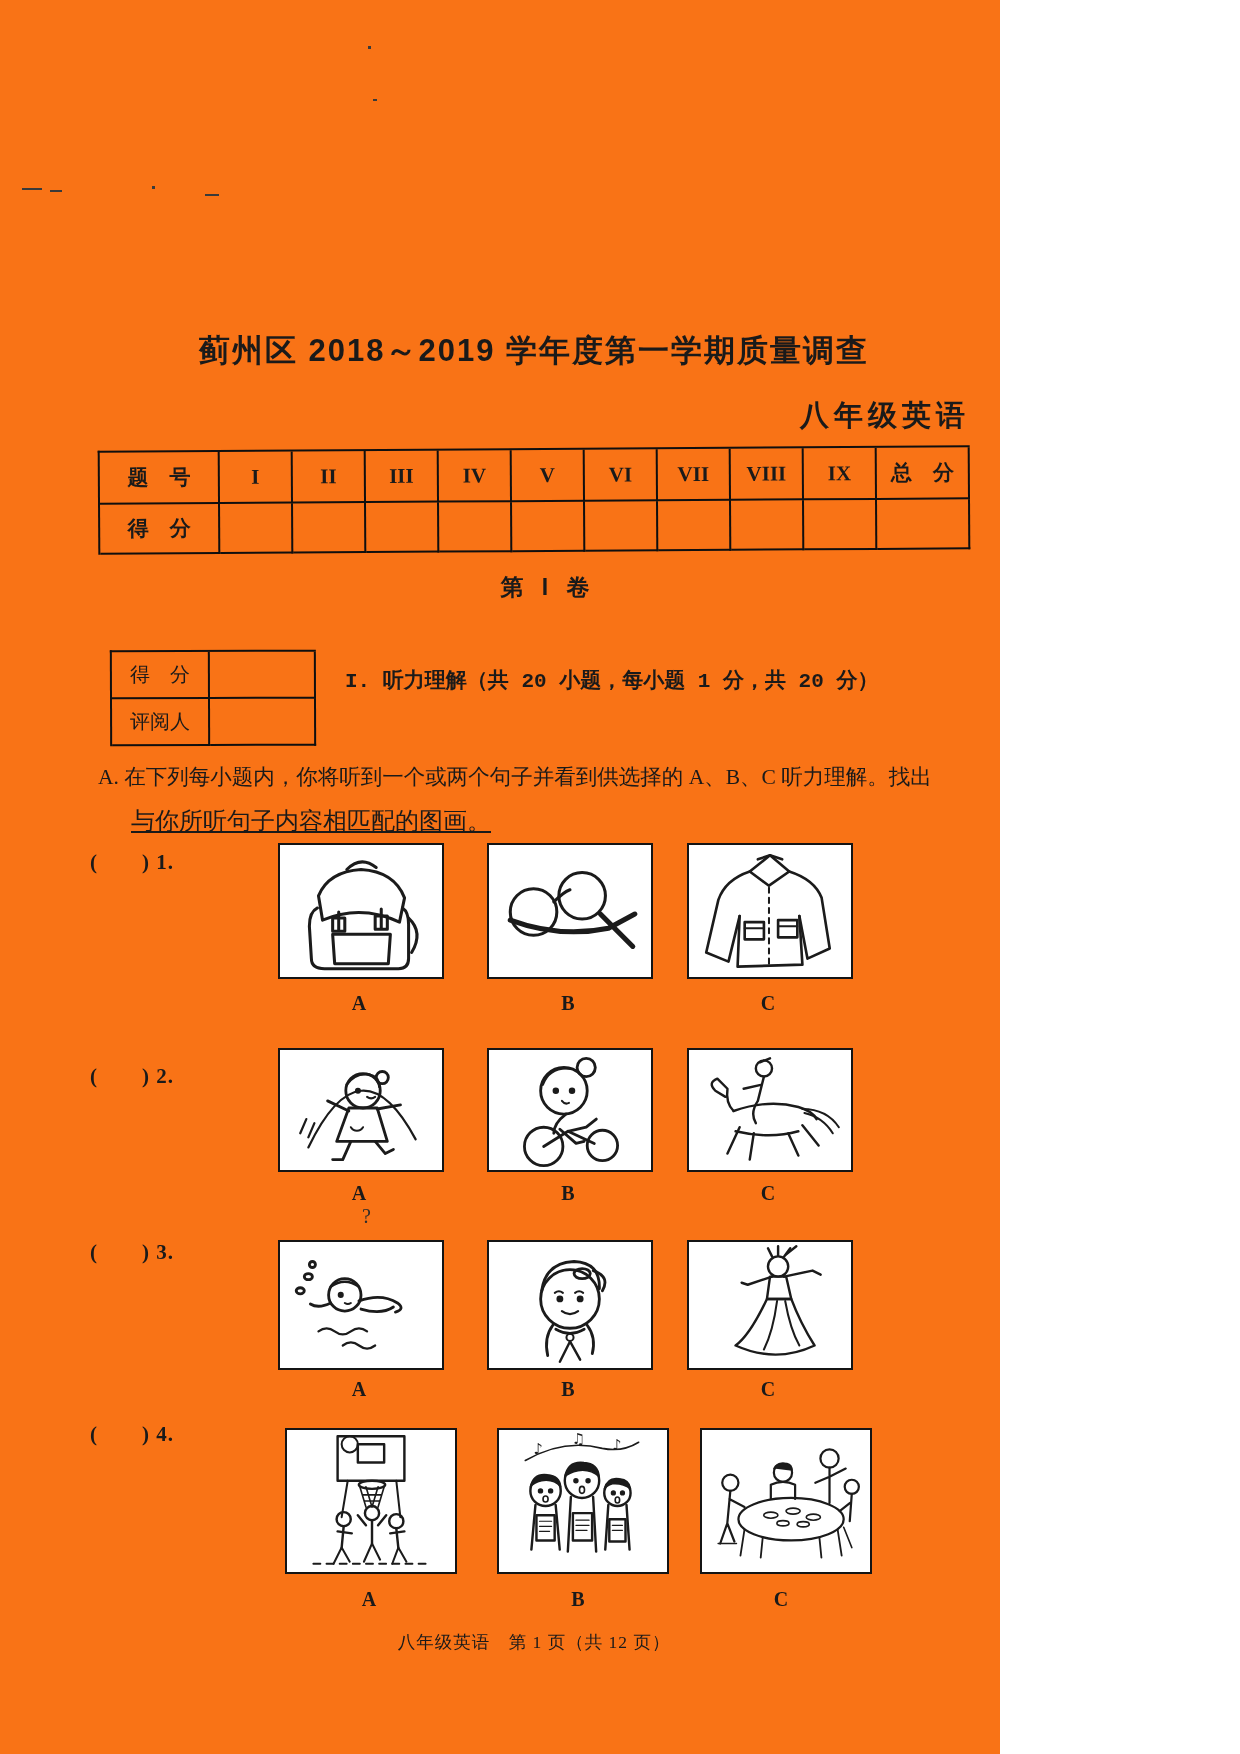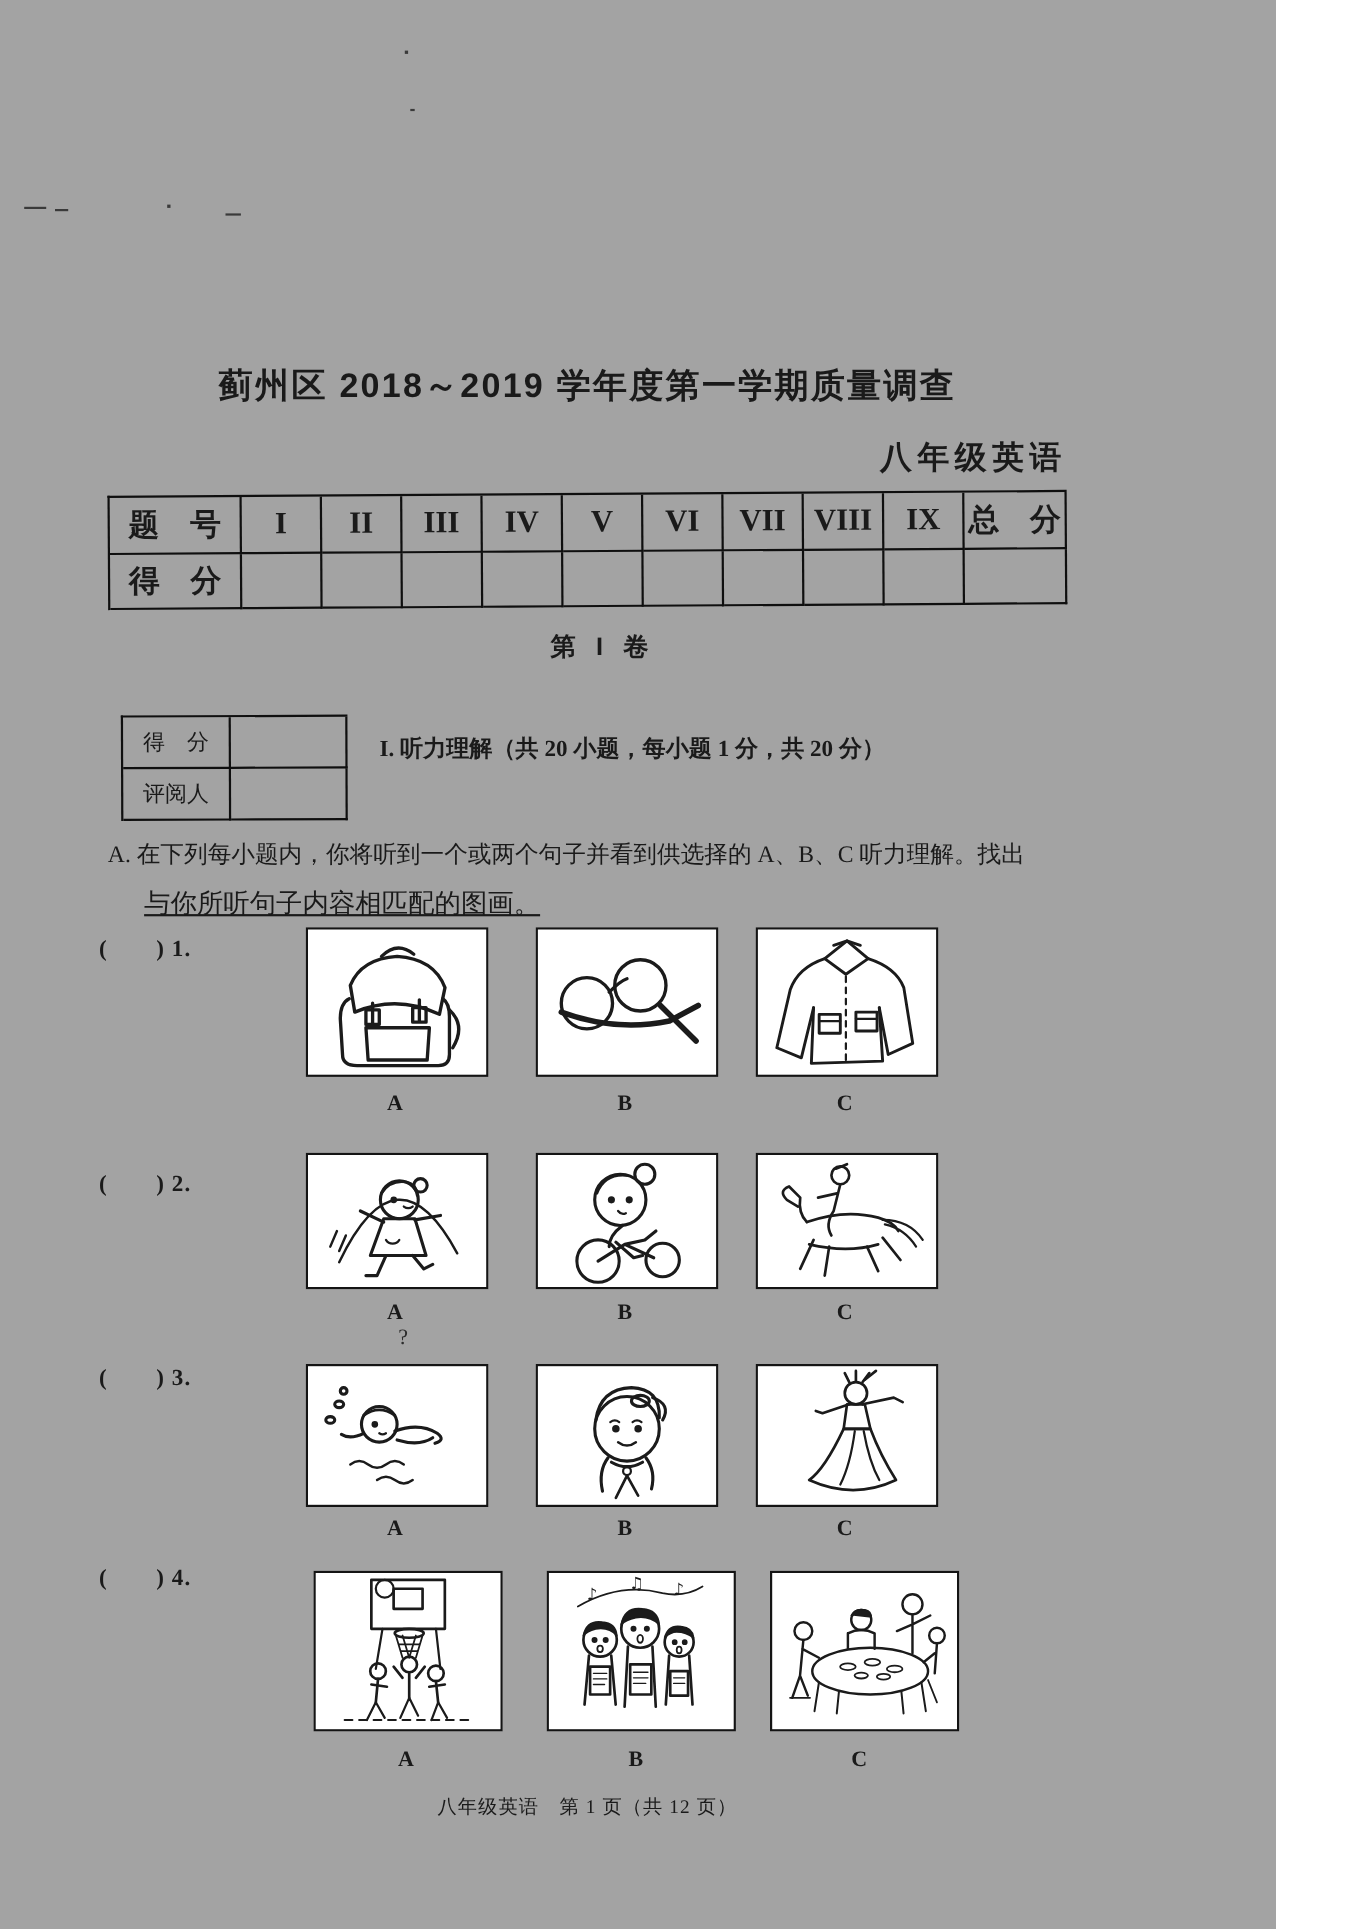--- a/index.html
+++ b/index.html
@@ -1,39 +1,39 @@
 <!DOCTYPE html>
 <html><head>
 <meta charset="utf-8">
 <style>
   html,body{margin:0;padding:0;background:#ffffff;}
-  .page{position:relative;width:1160px;height:1754px;background:#a3a3a3;overflow:hidden;
+  .page{position:relative;width:1000px;height:1754px;background:#f97316;overflow:hidden;
         color:#1a1a1a;font-family:"Liberation Serif",serif;}
   .abs{position:absolute;}
   .ctr{text-align:center;}
   .title{left:98px;top:330px;width:872px;font-family:"Liberation Sans",sans-serif;
          font-weight:bold;font-size:31px;letter-spacing:2px;}
   .subtitle{left:98px;top:396px;width:872px;font-family:"Liberation Sans",sans-serif;
             font-weight:bold;font-size:29px;letter-spacing:5px;text-align:right;}
   
   .score-table{left:98px;top:448px;width:870px;transform:rotate(-0.35deg);
                display:grid;grid-template-columns:120px repeat(9,73px) 93px;
                grid-template-rows:52px 50px;border-top:2.4px solid #0f0f0f;border-left:2.4px solid #0f0f0f;}
   .score-table>div{border-right:2.2px solid #0f0f0f;border-bottom:2.2px solid #0f0f0f;
                    display:flex;align-items:center;justify-content:center;
-                   font-size:28px;font-weight:600;}
+                   font-size:21px;font-weight:600;}
   .part-title{left:112px;top:572px;width:872px;font-family:"Liberation Sans",sans-serif;
               font-weight:bold;font-size:23px;letter-spacing:6px;}
   
   .grader-box{left:110px;top:650px;display:grid;grid-template-columns:98px 106px;
               grid-template-rows:47px 47px;border-top:2.6px solid #0f0f0f;border-left:2.6px solid #0f0f0f;
               transform:rotate(-0.2deg);}
   .grader-box>div{border-right:2.4px solid #0f0f0f;border-bottom:2.4px solid #0f0f0f;
                   display:flex;align-items:center;justify-content:center;font-size:20px;}
-  .sec-head{left:345px;top:666px;font-family:Liberation Serif, serif;
+  .sec-head{left:345px;top:666px;font-family:Liberation Mono, monospace;
             font-weight:bold;font-size:21px;}
   .instr1{left:98px;top:762px;font-size:21.5px;}
   .instr2{left:131px;top:805px;font-size:24px;text-decoration:underline;}
   .qlabel{font-size:21px;font-weight:600;letter-spacing:1px;}
   .imgbox{position:absolute;border:2.6px solid #141414;background:#fff;}
   .optletter{position:absolute;width:162px;text-align:center;font-size:20px;font-weight:bold;}
   .footer{left:98px;top:1630px;width:872px;font-size:17.5px;letter-spacing:1px;}
   .speck{position:absolute;background:#3a3a3a;}
   .stray{position:absolute;font-size:20px;color:#2c2c2c;}
   svg{display:block;}

